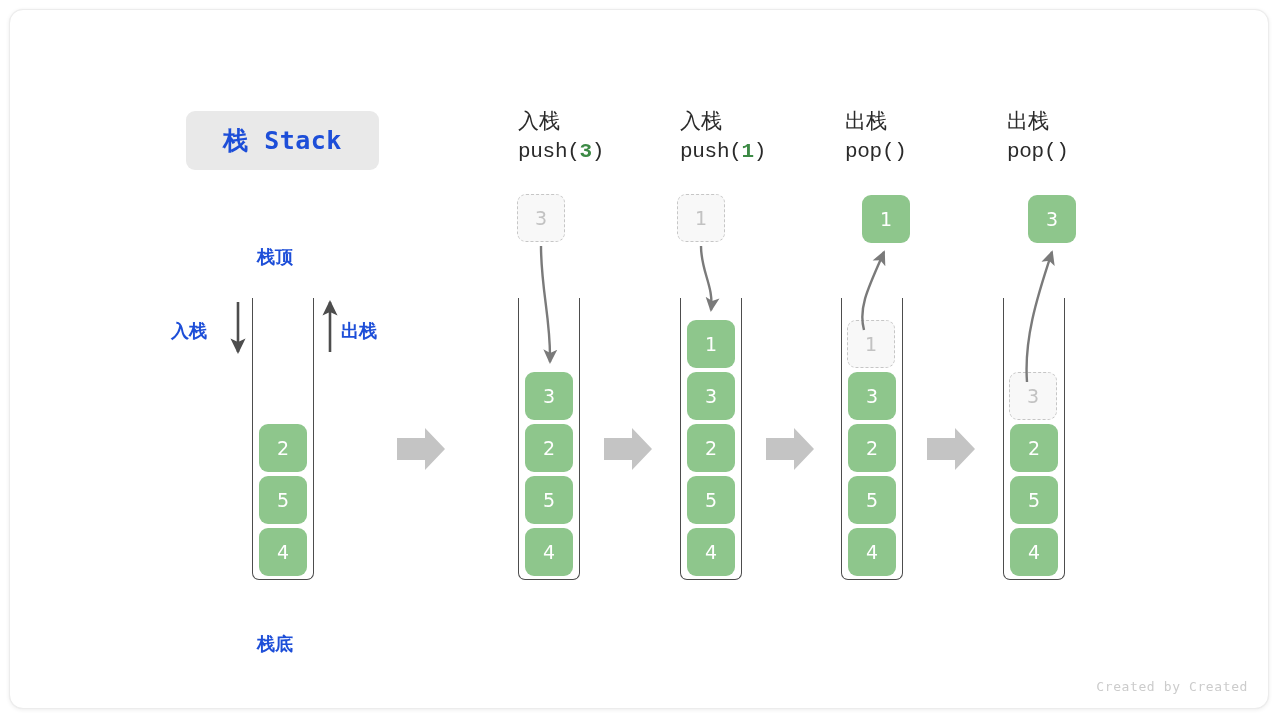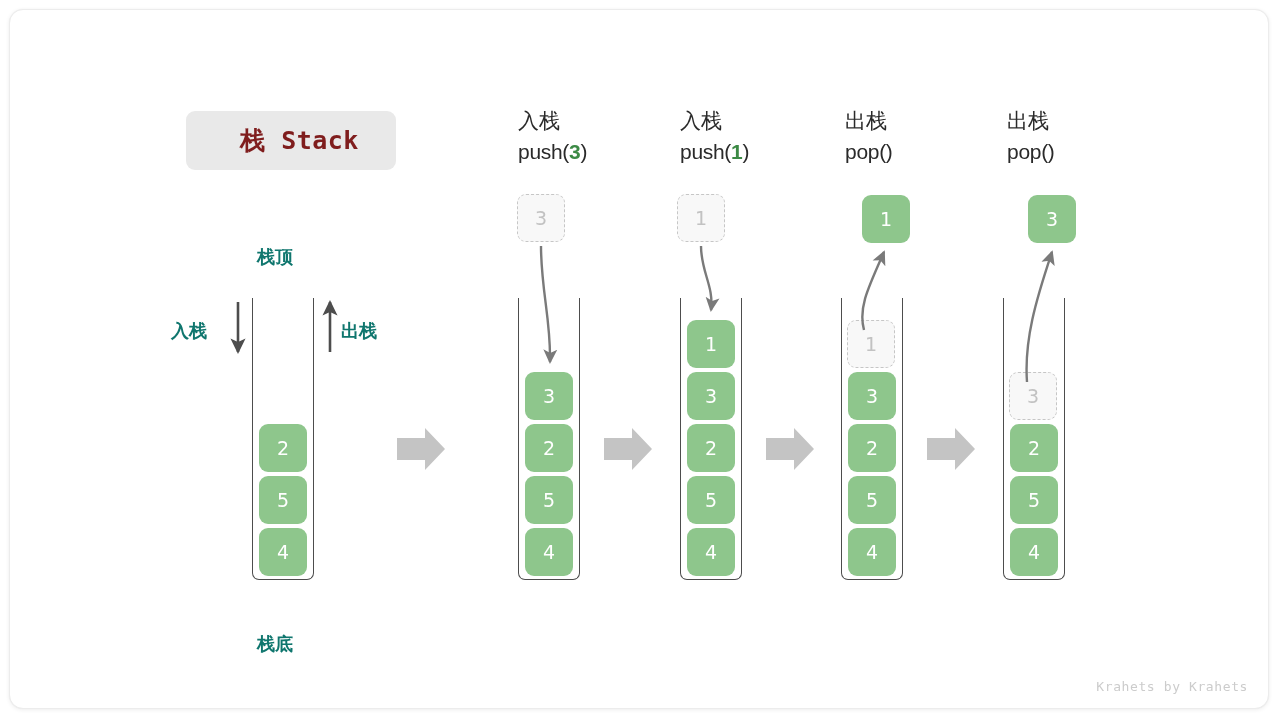--- a/index.html
+++ b/index.html
@@ -40,47 +40,46 @@
     width: 193px;
     height: 59px;
     background: #e9e9e9;
     border-radius: 9px;
     display: flex;
     align-items: center;
     justify-content: center;
     font-family: "DejaVu Sans Mono", "Liberation Mono", monospace;
     font-size: 25px;
     font-weight: bold;
-    color: #7f1d1d;
+    color: #1d4ed8;
     letter-spacing: 0.5px;
-    padding-left: 17px;
   }
 
   
   .lbl {
     position: absolute;
     font-weight: bold;
-    color: #0f766e;
+    color: #1d4ed8;
     font-size: 18px;
     white-space: nowrap;
   }
 
   .op-label {
     position: absolute;
     font-size: 21px;
     color: #2a2a2a;
     white-space: nowrap;
     line-height: 1.42;
   }
   .op-label .cjk {
     font-family: "DejaVu Sans", "Liberation Sans", sans-serif;
     display: block;
   }
   .op-label .code {
-    font-family: Liberation Sans, sans-serif;
+    font-family: Liberation Mono, monospace;
     display: block;
     letter-spacing: -0.3px;
   }
   .op-label .arg { color: #3c8a45; font-weight: bold; }
 
   
   .stack {
     position: absolute;
     width: 62px;
     height: 282px;
@@ -251,14 +250,14 @@
       <path d="M 604 438 L 632 438 L 632 428 L 652 449 L 632 470 L 632 460 L 604 460 Z" fill="#c4c4c4"></path>
     </g>
     <g>
       <path d="M 766 438 L 794 438 L 794 428 L 814 449 L 794 470 L 794 460 L 766 460 Z" fill="#c4c4c4"></path>
     </g>
     <g>
       <path d="M 927 438 L 955 438 L 955 428 L 975 449 L 955 470 L 955 460 L 927 460 Z" fill="#c4c4c4"></path>
     </g>
   </svg>
 
-  <div class="footer">Krahets by Krahets</div>
+  <div class="footer">Created by Created</div>
 </div>
 
 </body></html>

